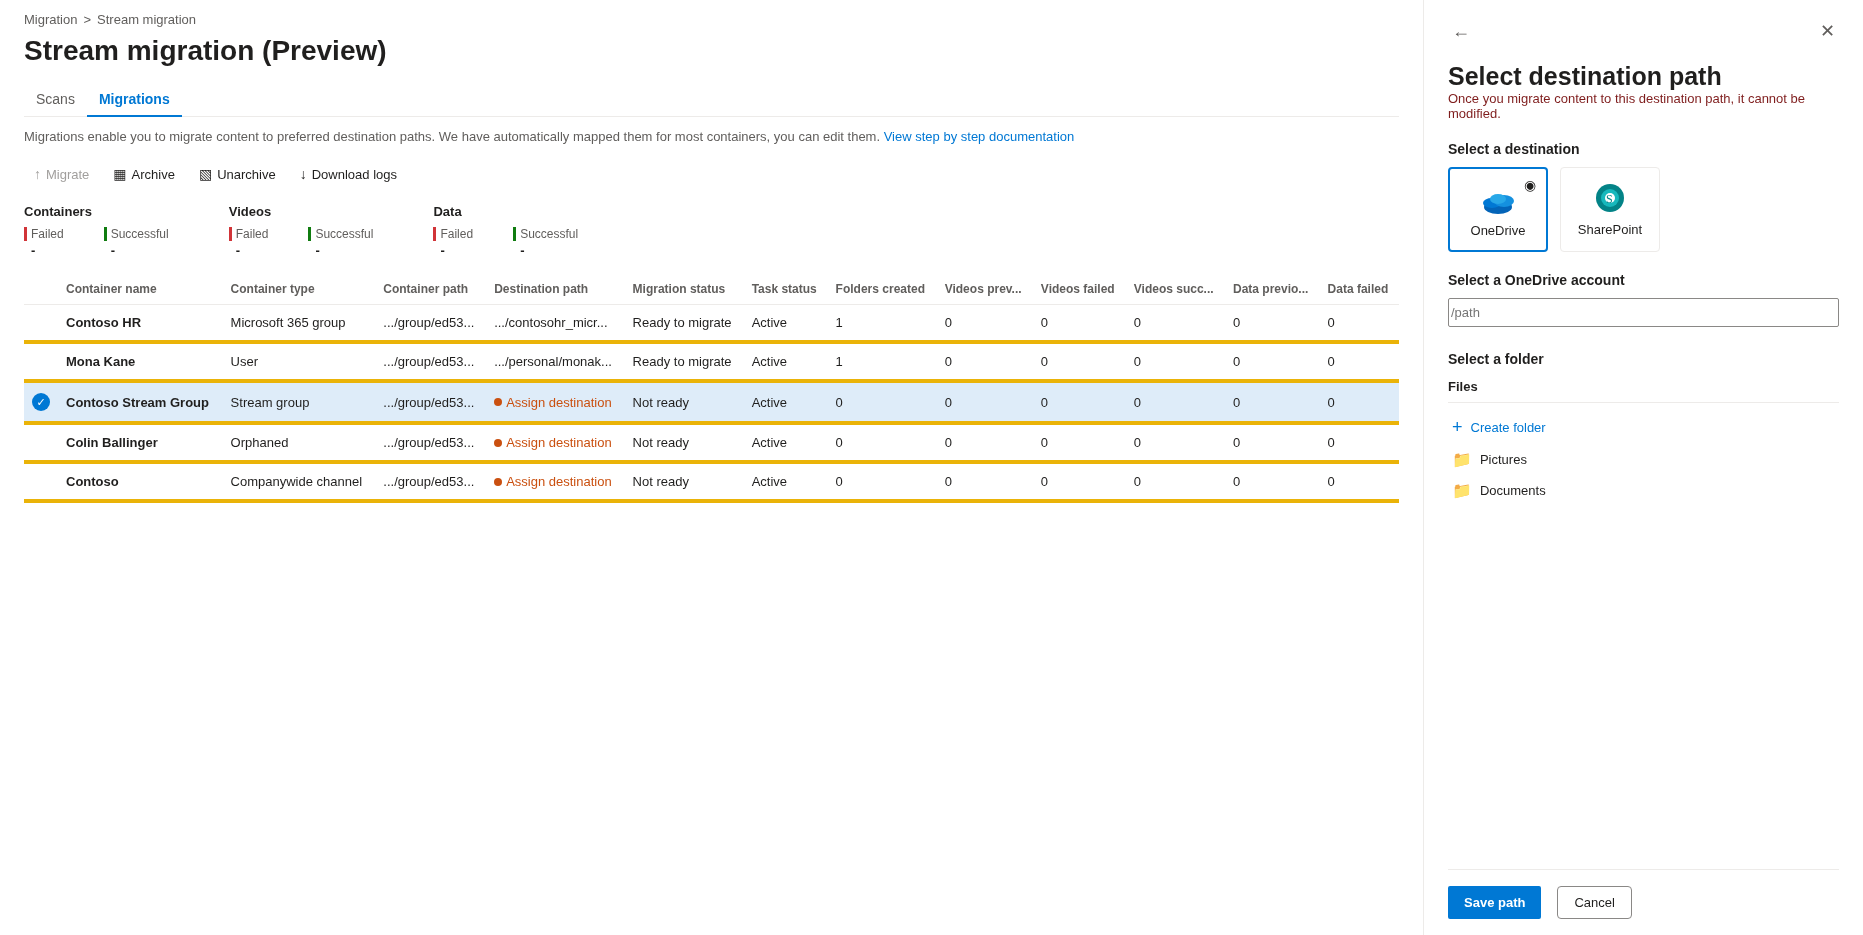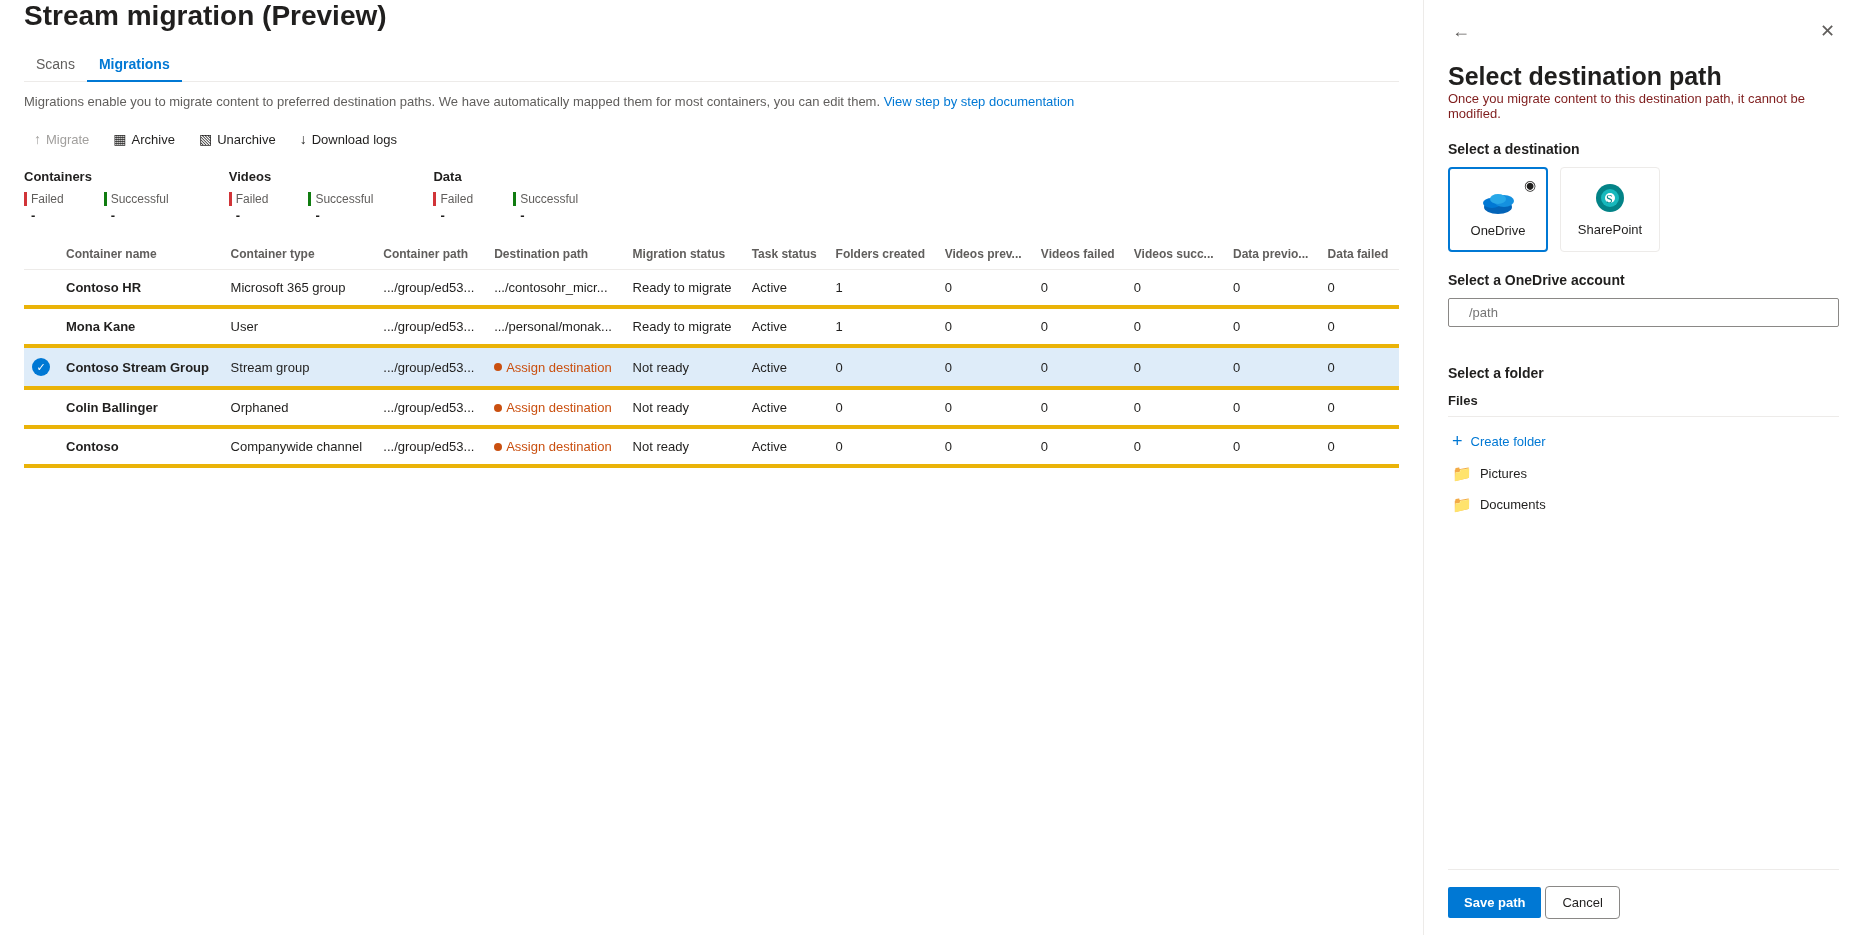--- a/index.html
+++ b/index.html
@@ -71,41 +71,46 @@
     .dest-card.selected { border-color: #0078d4; border-width: 2px; }
     .dest-radio { position: absolute; top: 8px; right: 8px; width: 14px; height: 14px; }
     .dest-icon { width: 36px; height: 36px; display: flex; align-items: center; justify-content: center; }
     .dest-label { font-size: 13px; color: #201f1e; }
 
     
     .onedrive-icon { color: #0364b8; }
     .sharepoint-icon { color: #038387; }
 
     
-    .account-input { width: 100%; padding: 6px 20px; border: 1px solid #8a8886; border-radius: 2px; font-size: 13px; margin-bottom: 38px; outline: none; }
+    .account-input { width: 100%; padding: 6px 2px; border: 1px solid #8a8886; border-radius: 2px; font-size: 13px; margin-bottom: 24px; outline: none; }
 
     
     .folder-section { flex: 1; }
     .folder-header { font-size: 14px; font-weight: 600; margin-bottom: 12px; }
     .folder-files-label { font-size: 13px; font-weight: 600; color: #201f1e; margin-bottom: 8px; border-bottom: 1px solid #edebe9; padding-bottom: 8px; }
     .folder-item { display: flex; align-items: center; gap: 8px; padding: 6px 4px; cursor: pointer; border-radius: 2px; font-size: 13px; }
     .folder-item-icon { font-size: 16px; color: #605e5c; }
     .create-folder { display: flex; align-items: center; gap: 8px; padding: 6px 4px; cursor: pointer; color: #0078d4; font-size: 13px; }
     .plus-icon { font-size: 18px; color: #0078d4; }
 
     
-    .panel-footer { display: flex; gap: 4px; margin-top: 24px; padding-top: 16px; border-top: 1px solid #edebe9; align-items: center; }
+    .panel-footer { display: flex; gap: 16px; margin-top: 24px; padding-top: 16px; border-top: 1px solid #edebe9; }
     .btn-primary { background: #0078d4; color: white; border: none; padding: 8px 16px; border-radius: 2px; cursor: pointer; font-size: 13px; font-weight: 600; }
     .btn-secondary { background: white; color: #201f1e; border: 1px solid #8a8886; padding: 8px 16px; border-radius: 4px; cursor: pointer; font-size: 13px; }
   </style>
 </head>
 <body>
 
 <div class="main-content">
 
+  <div class="breadcrumb">
+    <a href="#">Migration</a>
+    <span>&gt;</span>
+    <span>Stream migration</span>
+  </div>
 
   <h1 class="page-title">Stream migration (Preview)</h1>
 
   <div class="tabs">
     <div class="tab">Scans</div>
     <div class="tab active">Migrations</div>
   </div>
 
   <p class="description">
     <span>Migrations enable you to migrate content to preferred destination paths. We have automatically mapped them for most containers, you can edit them.</span>

